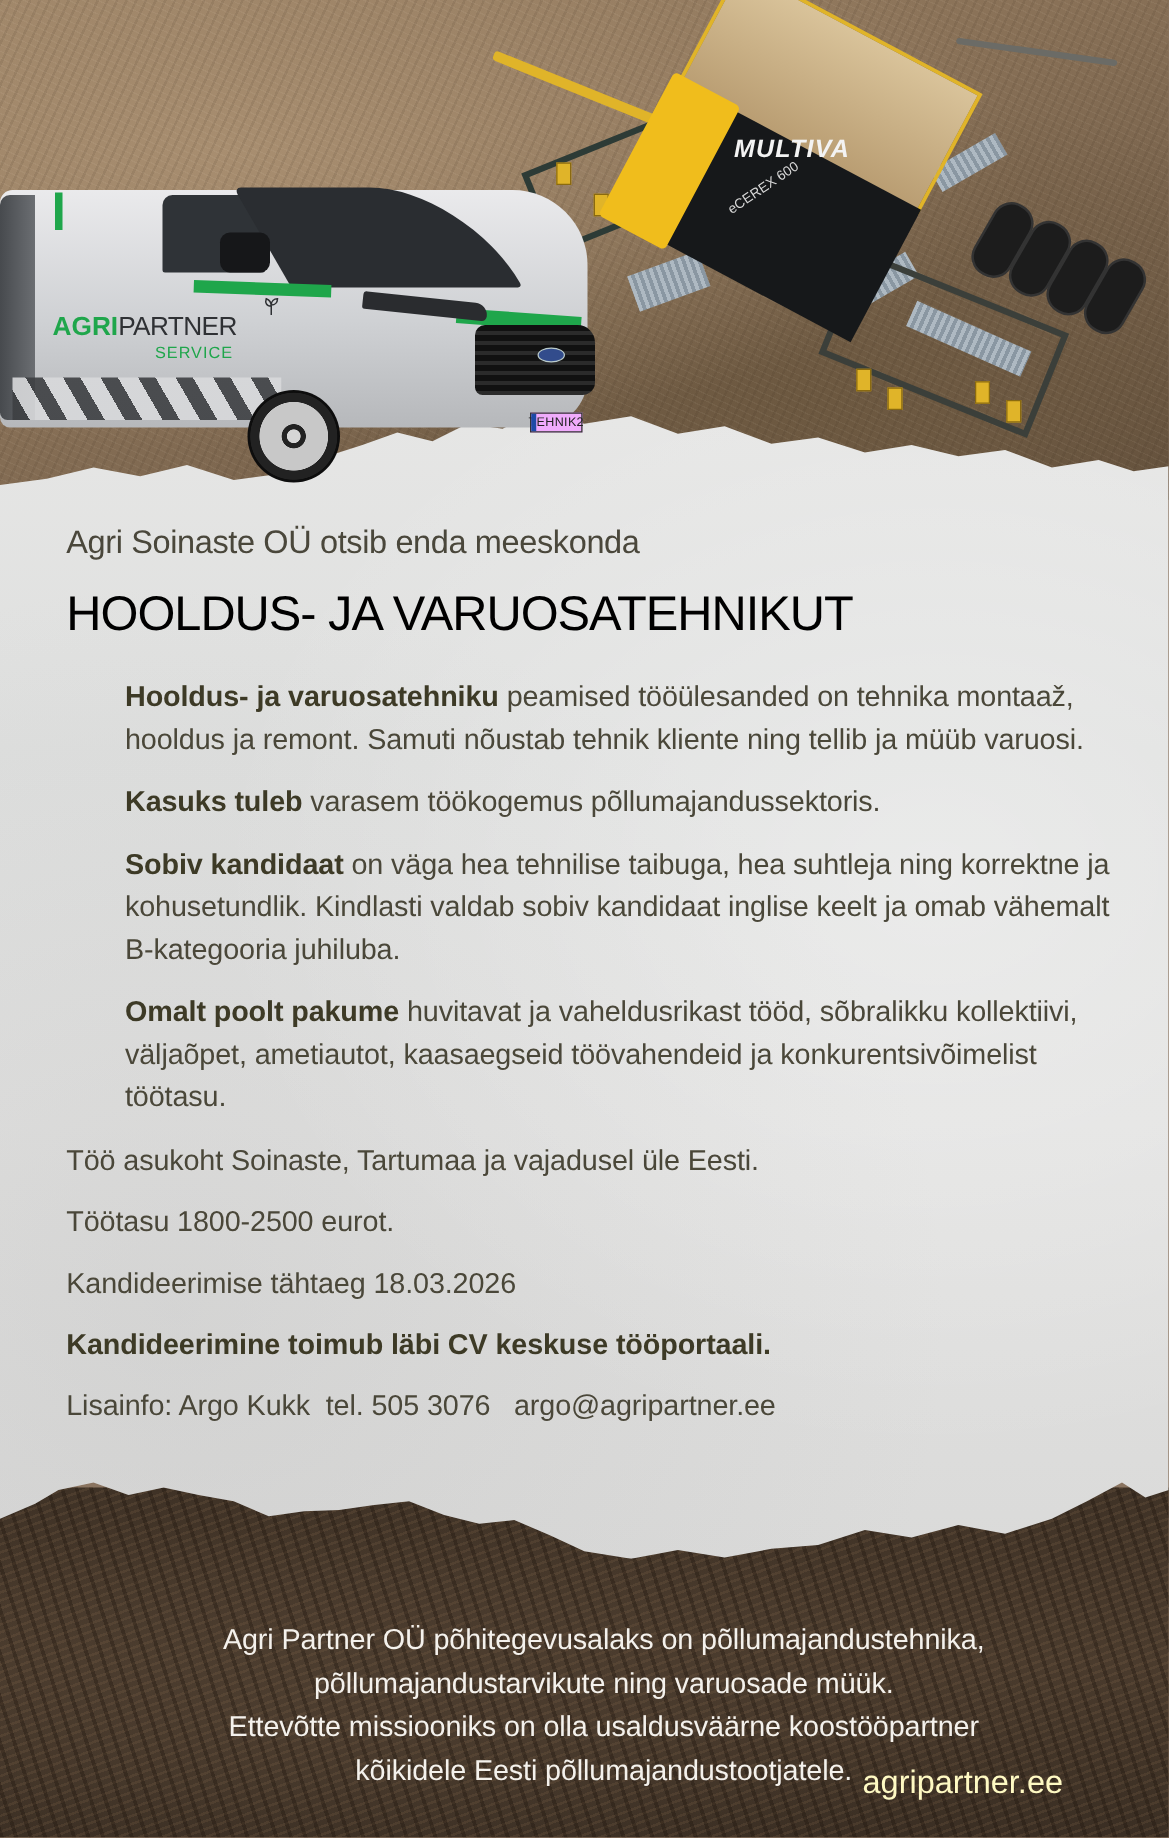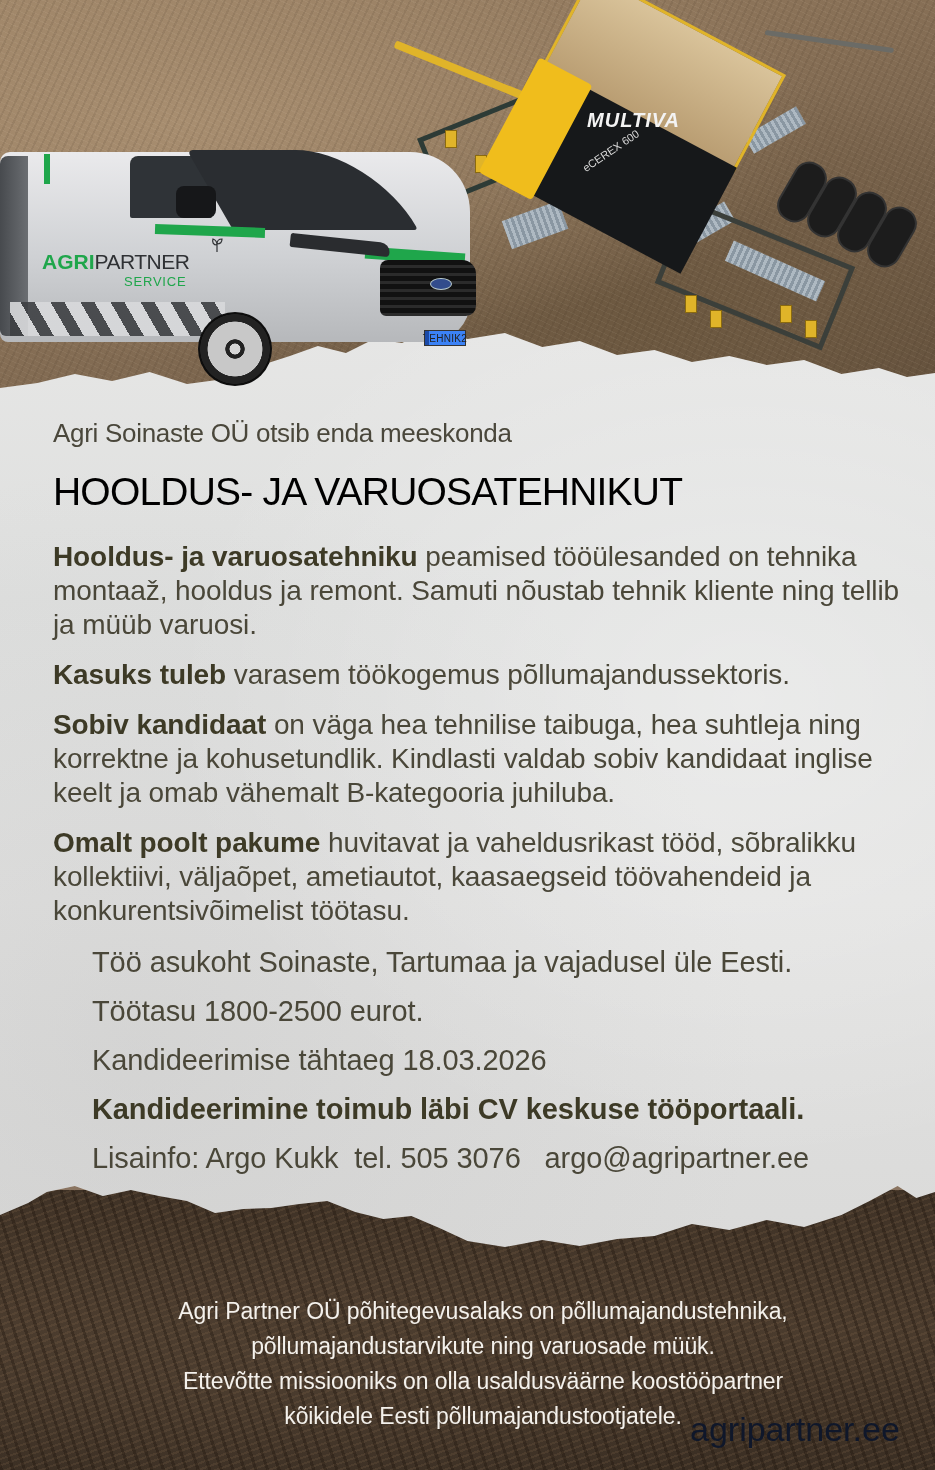--- a/index.html
+++ b/index.html
@@ -53,21 +53,21 @@
     border-radius:10px 60px 40px 8px;
   }
   .van-windshield { position:absolute; left:210px; top:8px; width:185px; height:80px; background:#2a2d31; border-radius:6px 80px 4px 4px; transform:skewX(30deg); }
   .van-window { position:absolute; left:130px; top:14px; width:82px; height:62px; background:#2f3337; border-radius:8px 8px 2px 2px; }
   .van-mirror { position:absolute; left:176px; top:44px; width:40px; height:32px; background:#161719; border-radius:8px; }
   .van-stripe { position:absolute; height:10px; background:#1fa64b; }
   .van-grille { position:absolute; left:380px; top:118px; width:96px; height:56px; background:repeating-linear-gradient(180deg,#111 0 5px,#2b2b2b 5px 8px); border-radius:8px 14px 10px 6px; }
   .van-ford { position:absolute; left:430px; top:136px; width:22px; height:12px; border-radius:50%; background:#324c8c; border:1px solid #bcc; }
   .van-light { position:absolute; left:290px; top:96px; width:100px; height:14px; background:#2a2c2f; border-radius:3px 10px 4px 2px; transform:rotate(6deg); }
   .van-plate {
-    position:absolute; left:424px; top:188px; width:42px; height:16px; background:#3b82f6;
+    position:absolute; left:424px; top:188px; width:42px; height:16px; background:#f0abfc;
     border:1px solid #333; font-family:"Liberation Sans", sans-serif; font-size:10px; color:#222;
     display:flex; align-items:center; justify-content:center; letter-spacing:.3px;
   }
   .van-plate::before { content:""; position:absolute; left:0; top:0; width:4px; height:100%; background:#1c4aa6; }
   .van-wheel { position:absolute; width:74px; height:74px; border-radius:50%; background:radial-gradient(circle,#d6d6d6 0 10%,#222 11% 18%,#c8c8c8 19% 52%,#222 53% 66%,#0d0d0d 67%); }
   .van-checks { position:absolute; left:10px; top:160px; width:215px; height:34px;
     background:repeating-linear-gradient(60deg,#3d3f42 0 12px,#d8d9db 12px 26px); opacity:.9; }
   .van-wrap-left { position:absolute; left:0; top:14px; width:28px; height:180px; background:linear-gradient(90deg,#474a4e,#6b6e72); border-radius:8px 0 0 6px; }
   .van-logo { position:absolute; left:42px; top:108px; }
   .logo-agri { font-family:"Liberation Sans", sans-serif; font-weight:bold; color:#1fa64b; font-size:21px; letter-spacing:0; }
@@ -93,46 +93,46 @@
       29% 90.8%, 26% 90.9%, 23% 91.3%, 20% 90.1%, 17% 89.6%, 14% 89.0%, 11% 89.6%,
       8% 88.6%, 5% 89.2%, 3% 90.3%, 0% 91.5%);
   }
 
   
   .van-front { z-index:3; }
 
   .content { position:absolute; left:53px; top:418px; width:850px; color:#4a473b; z-index:4; }
   .subtitle { font-size:26px; color:#4a473b; line-height:1.2; letter-spacing:-.3px; }
   .title { margin-top:22px; font-size:39px; font-weight:normal; color:#000000; letter-spacing:-.8px; line-height:1.1; }
-  .para { font-size:28px; line-height:34px; color:#4a4739; letter-spacing:-.1px; }
+  .para { font-size:23px; line-height:34px; color:#4a4739; letter-spacing:-.1px;margin-left:47px; }
   .para b { color:#3d3a26; font-weight:bold; }
   .p1 { margin-top:26px; }
   .p2 { margin-top:16px; }
   .p3 { margin-top:16px; }
   .p4 { margin-top:16px; }
-  .line { font-size:29px; line-height:34px; color:#4a4739; letter-spacing:-.1px;margin-left:39px; }
+  .line { font-size:23px; line-height:34px; color:#4a4739; letter-spacing:-.1px; }
   .l1 { margin-top:17px; }
   .l2, .l3, .l4, .l5 { margin-top:15px; }
   .l4 { font-weight:bold; color:#3d3a26; }
   .contact span { margin-right:0; }
 
   
   .soil {
     position:absolute; left:0; top:1190px; width:935px; height:280px;
     background:
       repeating-linear-gradient(72deg, rgba(30,20,12,.35) 0 3px, transparent 3px 11px),
       repeating-linear-gradient(160deg, rgba(140,110,80,.18) 0 2px, transparent 2px 6px),
       radial-gradient(ellipse at 30% 60%, #4c3d2f 0%, transparent 60%),
       linear-gradient(180deg,#3f3226 0%,#4a3b2d 50%,#3a2e23 100%);
     z-index:1;
   }
   .paper { z-index:2; }
   .footer { position:absolute; left:53px; top:1294px; width:860px; z-index:5; color:#f4f1ec;text-align:center; }
   .footer-line { font-size:23px; line-height:35px; letter-spacing:-.1px; }
-  .footer-url { position:absolute; left:690px; top:1410px; font-size:34px; color:#0f172a; z-index:5; }
+  .footer-url { position:absolute; left:690px; top:1410px; font-size:26px; color:#fef9c3; z-index:5; }
 </style>
 </head>
 <body>
 
 <div class="hero">
   <div class="machine">
     <div class="arm" style="left:10px;top:40px;width:140px;height:8px;transform:rotate(22deg);transform-origin:left;"></div>
     <div class="arm" style="left:380px;top:30px;width:130px;height:5px;background:#6b6b66;transform:rotate(8deg);transform-origin:left;"></div>
     <div class="frame" style="left:40px;top:110px;width:140px;height:70px;transform:rotate(-22deg);"></div>
     <div class="walkway" style="left:120px;top:210px;width:60px;height:30px;transform:rotate(-20deg);"></div>

